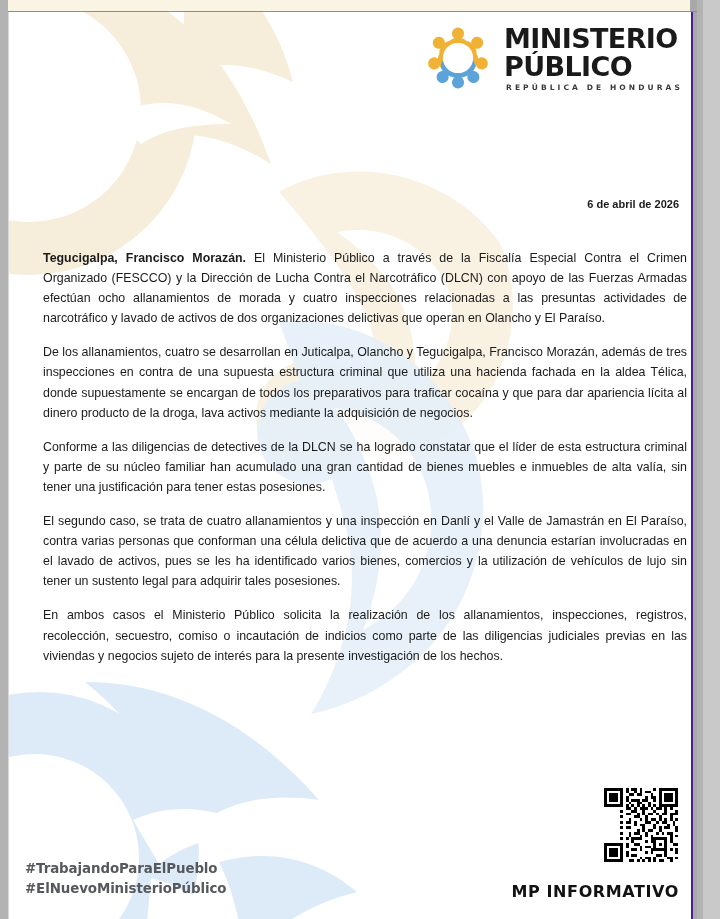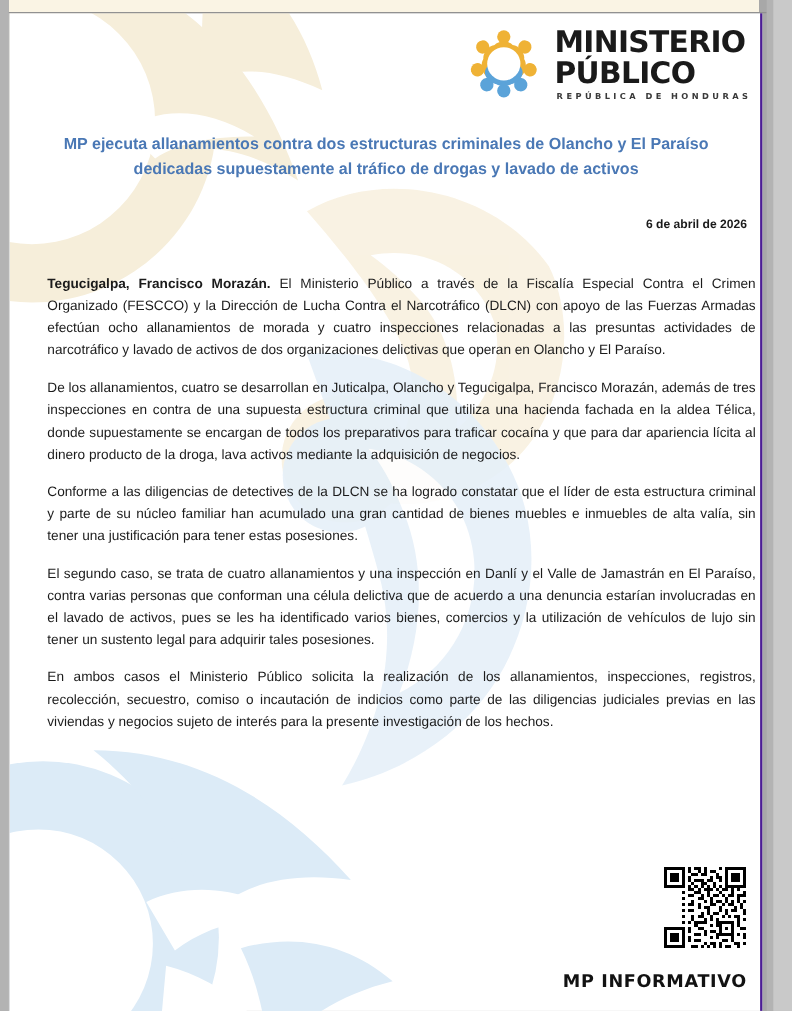--- a/index.html
+++ b/index.html
@@ -318,21 +318,20 @@
           </svg>
         </div>
         <div class="logo-text">
           <span class="logo-l1">MINISTERIO</span>
           <span class="logo-l2">PÚBLICO</span>
           <span class="logo-l3">REPÚBLICA DE HONDURAS</span>
         </div>
       </div>
     </div>
 
-    <div class="title">MP ejecuta allanamientos contra dos estructuras criminales de Olancho y El Paraíso dedicadas supuestamente al tráfico de drogas y lavado de activos</div>
 
     <div class="date">6 de abril de 2026</div>
 
     <div class="body-copy">
       <p class="para"><b>Tegucigalpa, Francisco Morazán.</b><span> El Ministerio Público a través de la Fiscalía Especial Contra el Crimen Organizado (FESCCO) y la Dirección de Lucha Contra el Narcotráfico (DLCN) con apoyo de las Fuerzas Armadas efectúan ocho allanamientos de morada y cuatro inspecciones relacionadas a las presuntas actividades de narcotráfico y lavado de activos de dos organizaciones delictivas que operan en Olancho y El Paraíso.</span></p>
       <p class="para">De los allanamientos, cuatro se desarrollan en Juticalpa, Olancho y Tegucigalpa, Francisco Morazán, además de tres inspecciones en contra de una supuesta estructura criminal que utiliza una hacienda fachada en la aldea Télica, donde supuestamente se encargan de todos los preparativos para traficar cocaína y que para dar apariencia lícita al dinero producto de la droga, lava activos mediante la adquisición de negocios.</p>
       <p class="para">Conforme a las diligencias de detectives de la DLCN se ha logrado constatar que el líder de esta estructura criminal y parte de su núcleo familiar han acumulado una gran cantidad de bienes muebles e inmuebles de alta valía, sin tener una justificación para tener estas posesiones.</p>
       <p class="para">El segundo caso, se trata de cuatro allanamientos y una inspección en Danlí y el Valle de Jamastrán en El Paraíso, contra varias personas que conforman una célula delictiva que de acuerdo a una denuncia estarían involucradas en el lavado de activos, pues se les ha identificado varios bienes, comercios y la utilización de vehículos de lujo sin tener un sustento legal para adquirir tales posesiones.</p>
       <p class="para">En ambos casos el Ministerio Público solicita la realización de los allanamientos, inspecciones, registros, recolección, secuestro, comiso o incautación de indicios como parte de las diligencias judiciales previas en las viviendas y negocios sujeto de interés para la presente investigación de los hechos.</p>
     </div>
@@ -476,20 +475,24 @@
           <rect x="25" y="27" width="1" height="1"></rect>
             <rect x="12" y="19" width="1" height="1"></rect>
           <rect x="20" y="13" width="1" height="1"></rect>
             <rect x="24" y="14" width="1" height="2"></rect>
           <rect x="11" y="9" width="1" height="1"></rect>
             <rect x="19" y="9" width="1" height="1"></rect>
         </g>
       </svg>
     </div>
 
+    <div class="hashtags">
+      <span>#TrabajandoParaElPueblo</span>
+      <span>#ElNuevoMinisterioPúblico</span>
+    </div>
 
     <div class="informativo">MP INFORMATIVO</div>
 
   </div>
 
   <div class="top-strip"></div>
   <div class="top-rule"></div>
   <div class="gutter-left"></div>
   <div class="gutter-right"></div>
   <div class="gutter-right-inner"></div>

